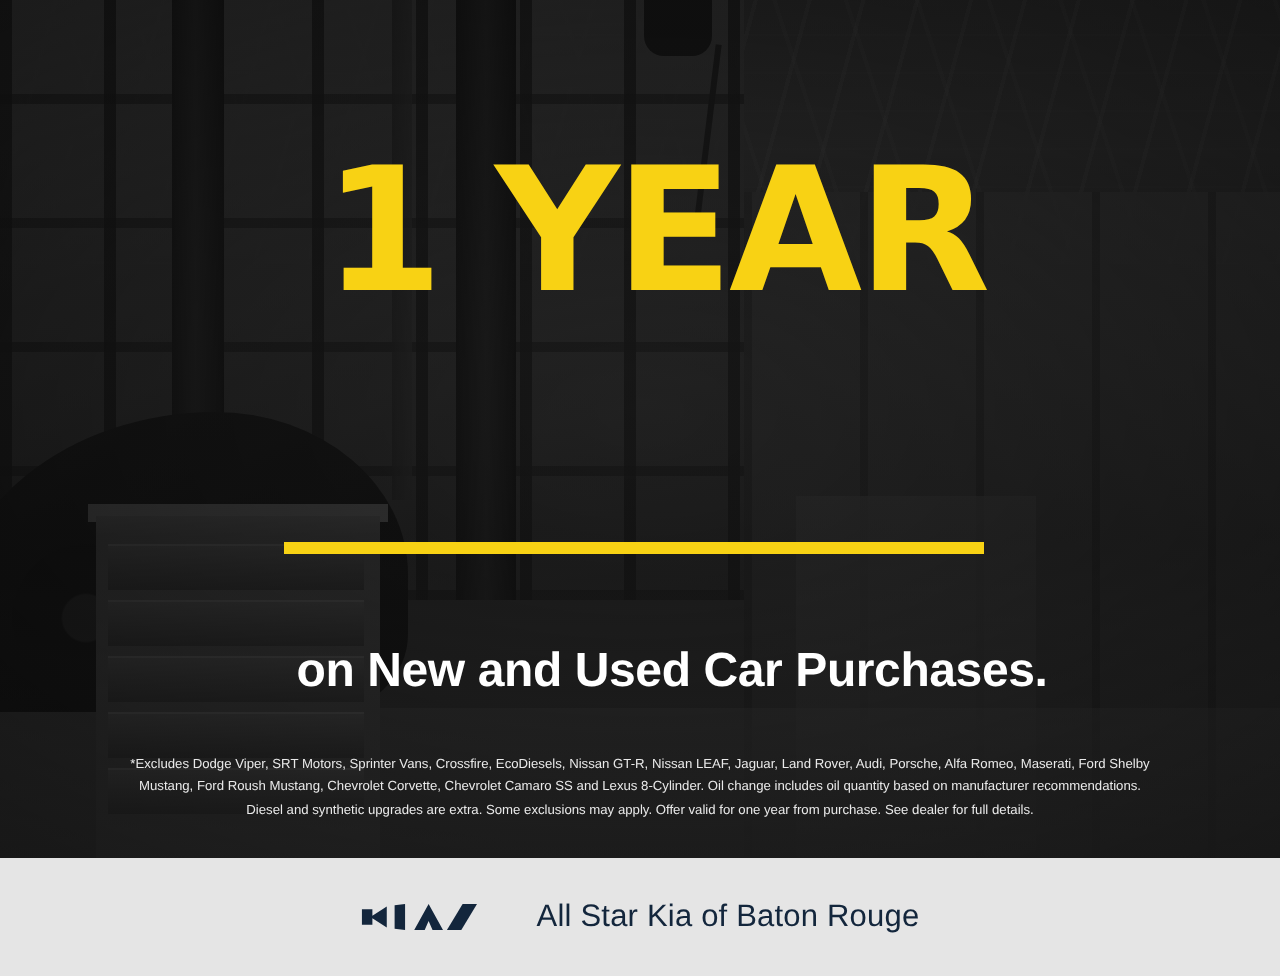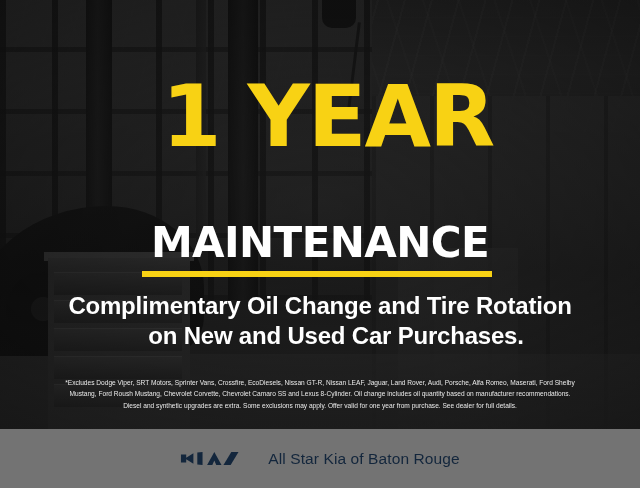--- a/index.html
+++ b/index.html
@@ -226,21 +226,21 @@
   }
   .disclaimer p {
     margin: 0;
   }
 
   
   .logo-bar {
     position: absolute;
     left: 0; right: 0; bottom: 0;
     height: 59px;
-    background: #737373;
+    background: #e5e5e5;
     display: flex;
     align-items: center;
     justify-content: center;
     gap: 22px;
   }
   .kia-logo {
     display: block;
     width: 66px;
     height: 17px;
   }
@@ -280,25 +280,23 @@
       <div class="bg-drawer d5"></div>
     </div>
     <div class="bg-wash"></div>
   </div>
 
   <div class="content">
 
     <div class="headline-year">1 YEAR</div>
 
 
-    <div class="headline-sub2">MAINTENANCE</div>
 
     <div class="divider"></div>
 
-    <div class="offer-line l1">Complimentary Oil Change and Tire Rotation</div>
 
     <div class="offer-line l2">on New and Used Car Purchases.</div>
 
     <div class="disclaimer">
       <p>*Excludes Dodge Viper, SRT Motors, Sprinter Vans, Crossfire, EcoDiesels, Nissan GT-R, Nissan LEAF, Jaguar, Land Rover, Audi, Porsche, Alfa Romeo, Maserati, Ford Shelby</p>
       <p>Mustang, Ford Roush Mustang, Chevrolet Corvette, Chevrolet Camaro SS and Lexus 8-Cylinder. Oil change includes oil quantity based on manufacturer recommendations.</p>
       <p>Diesel and synthetic upgrades are extra. Some exclusions may apply. Offer valid for one year from purchase. See dealer for full details.</p>
     </div>
 
   </div>

